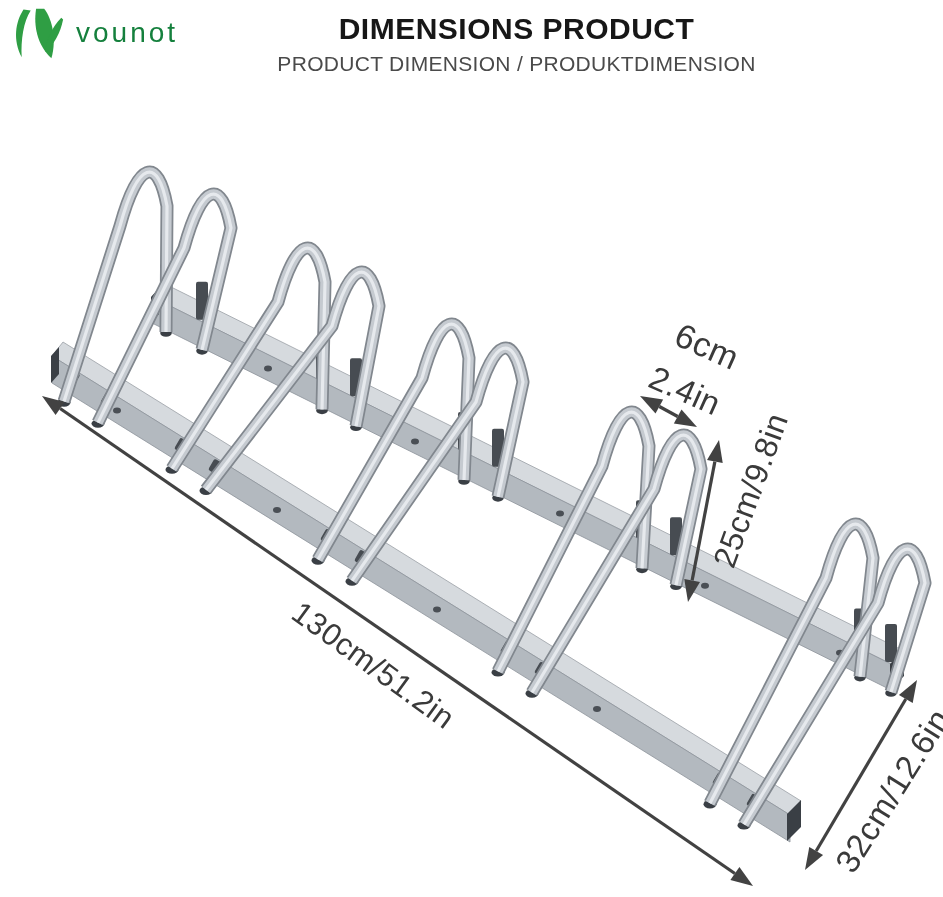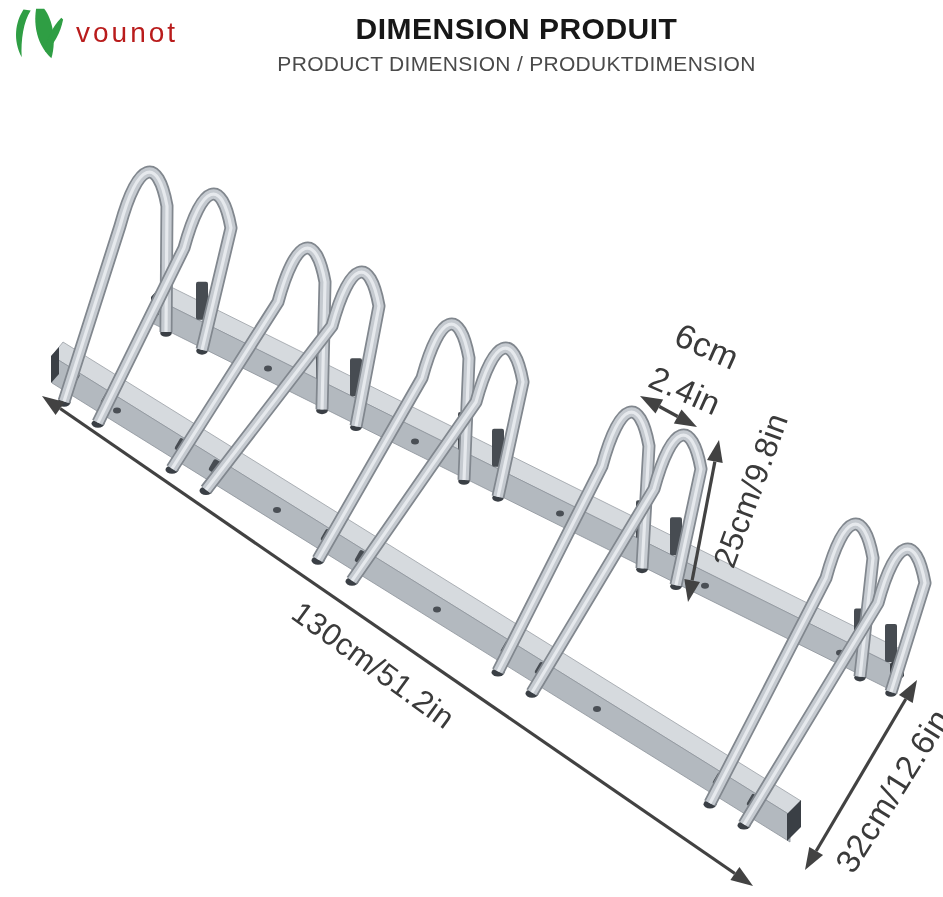--- a/index.html
+++ b/index.html
@@ -20,25 +20,25 @@
 <div class="page">
 
   <div class="hdr-logo">
     <svg viewBox="0 0 60 60" aria-hidden="true">
       <g id="logo-paths">
           <path d="M15,4 C6,18 3,38 13,57 C12,38 15,17 23,5 Z" fill="#2f9e44"></path>
           <path d="M29,3 C26,22 30,43 46,58 C52,38 47,14 38,3 Z" fill="#2f9e44"></path>
           <path d="M57,13 C47,23 41,36 39,51 C49,43 56,30 59,15 Z" fill="#2f9e44"></path>
         </g>
     </svg>
-    <span class="brand-name" id="brand-name" style="color: #b91c1c;">vounot</span>
+    <span class="brand-name" id="brand-name" style="color: #15803d;">vounot</span>
   </div>
 
   <div class="titles">
-    <h1>DIMENSION PRODUIT</h1>
+    <h1>DIMENSIONS PRODUCT</h1>
     <h2>PRODUCT DIMENSION / PRODUKTDIMENSION</h2>
   </div>
 
   <svg class="scene" viewBox="0 0 943 897">
     <g id="rack-layer">
         <g>
           <polygon points="152,297 893,665 904,651 163,283" fill="#d6dade" stroke="#9aa0a6" stroke-width="0.8"></polygon>
           <polygon points="152,297 893,665 893,691 152,323" fill="#b3b9bf" stroke="#8d939a" stroke-width="0.8"></polygon>
           <polygon points="151,297 159,288 159,314 151,323" fill="#3a3f45"></polygon>
           <polygon points="890,664 904,650 904,676 890,690" fill="#3a3f45"></polygon>

